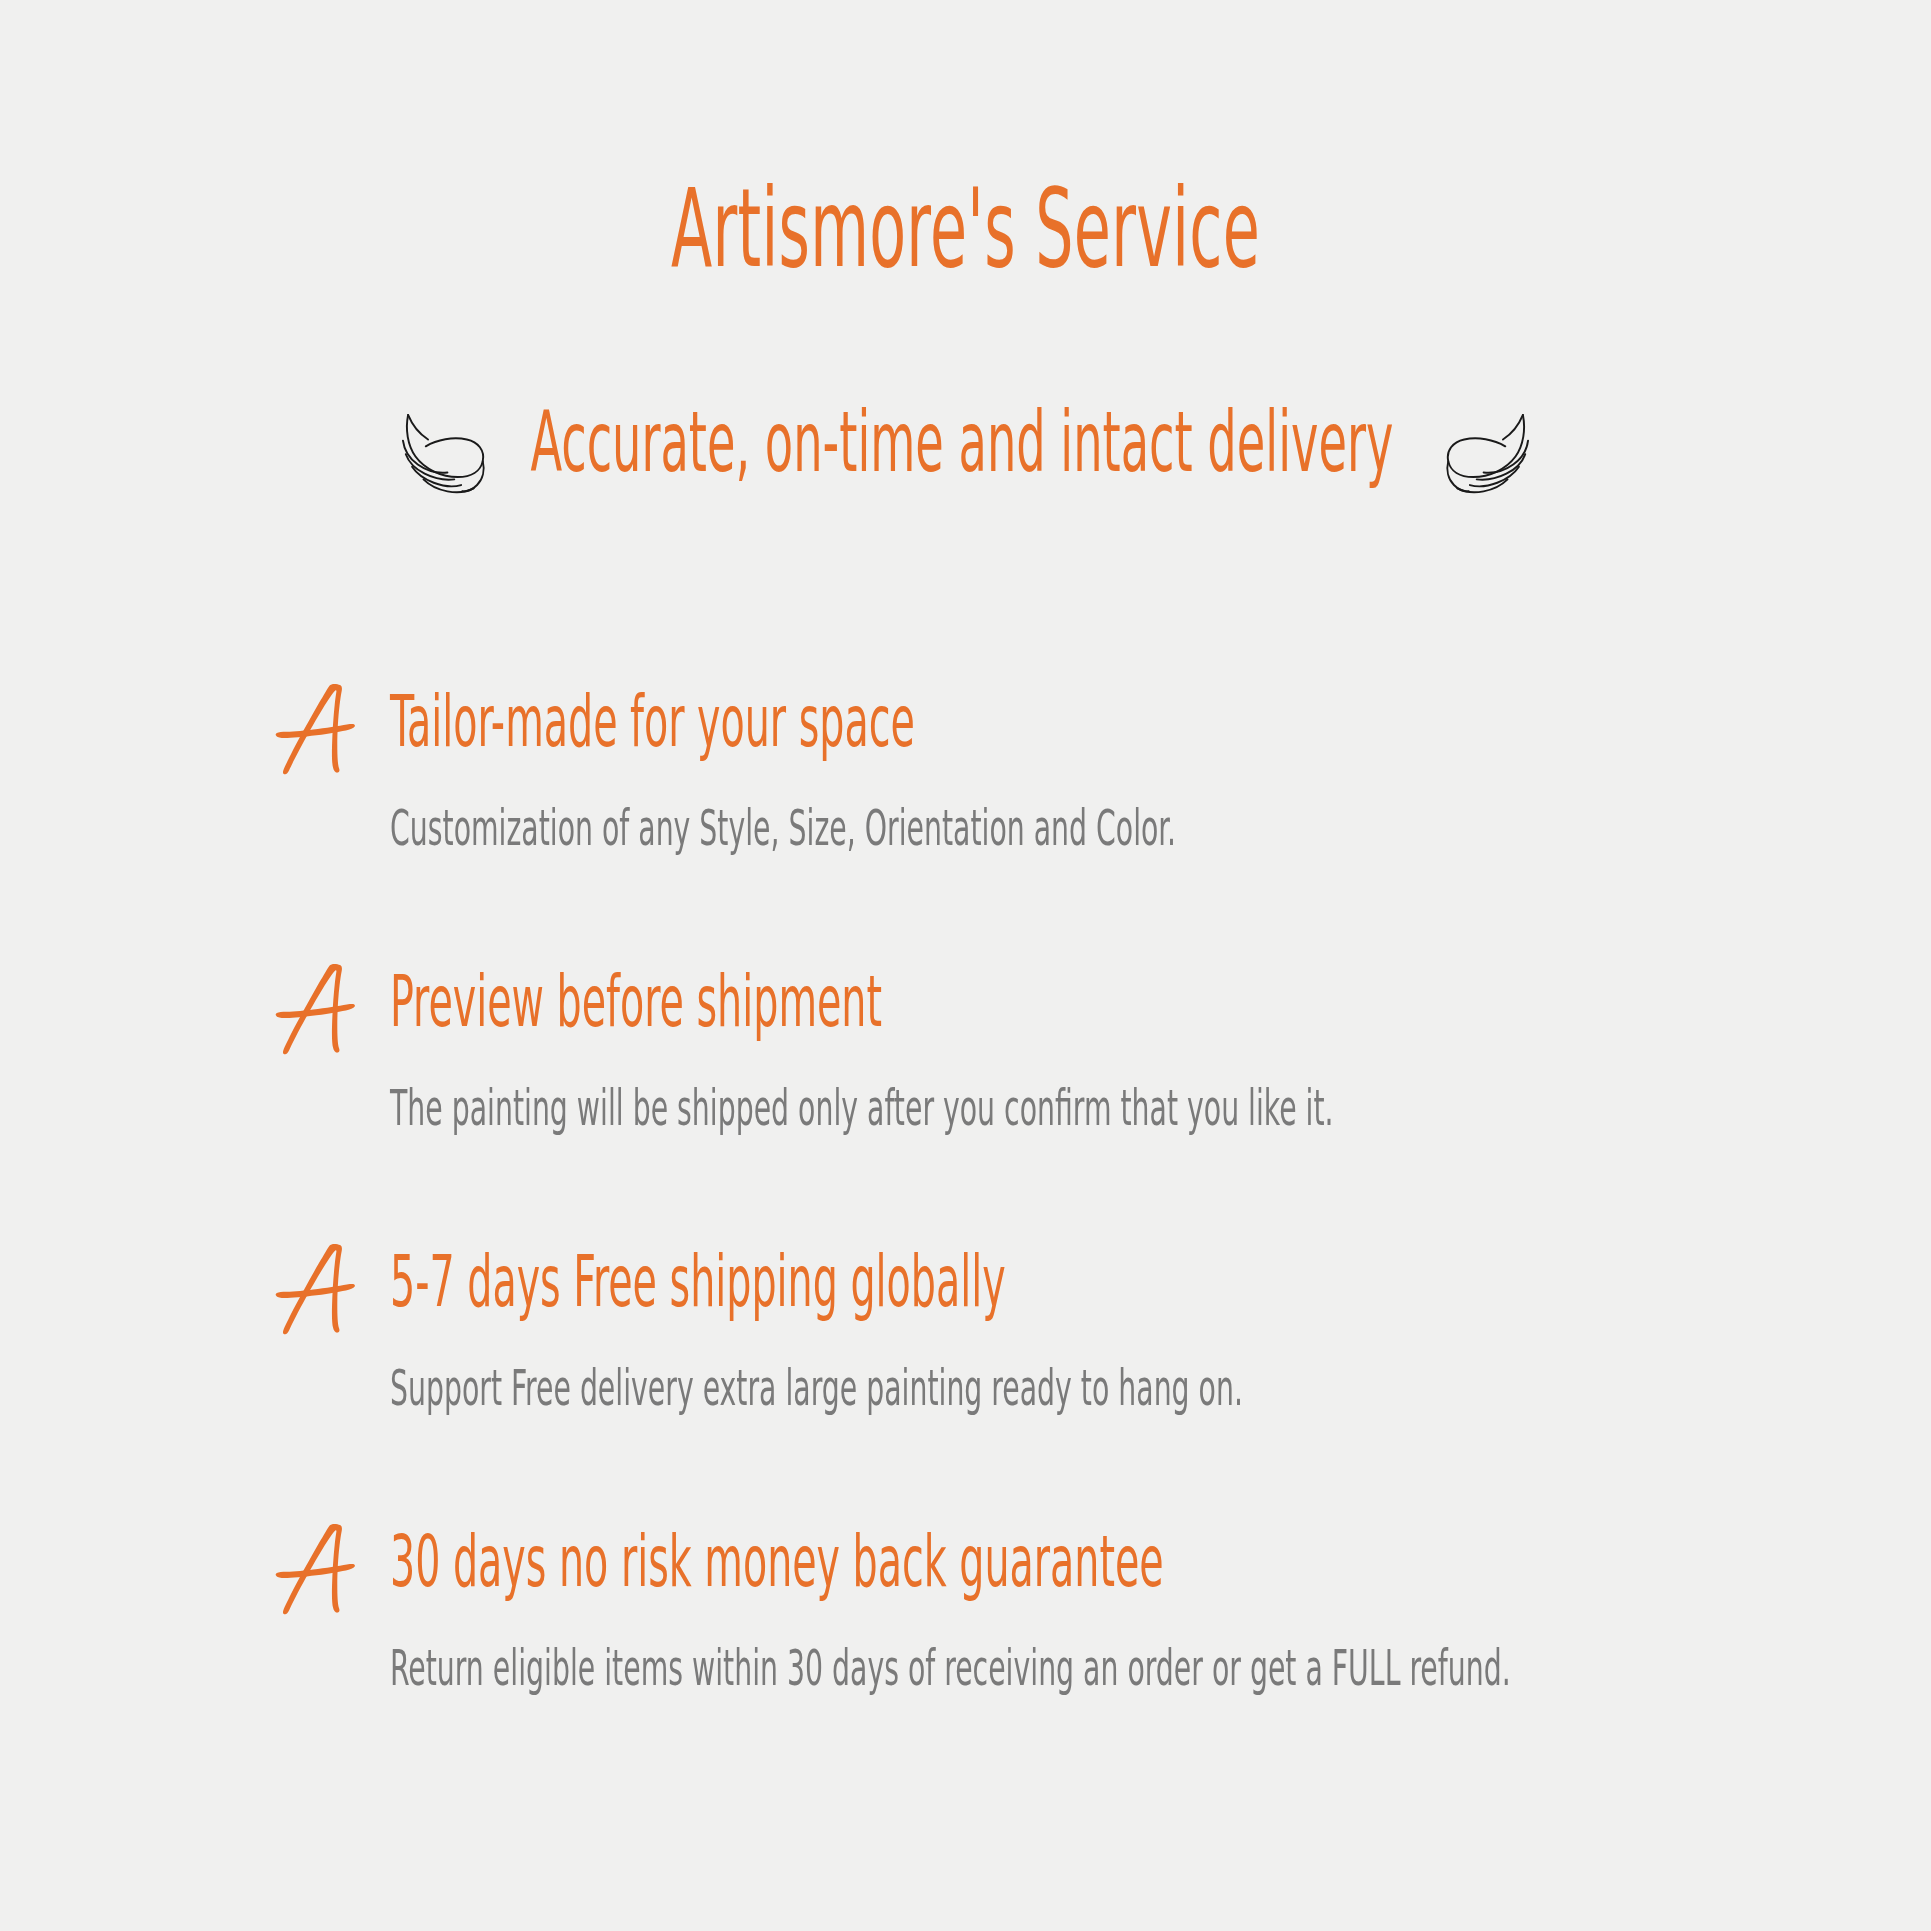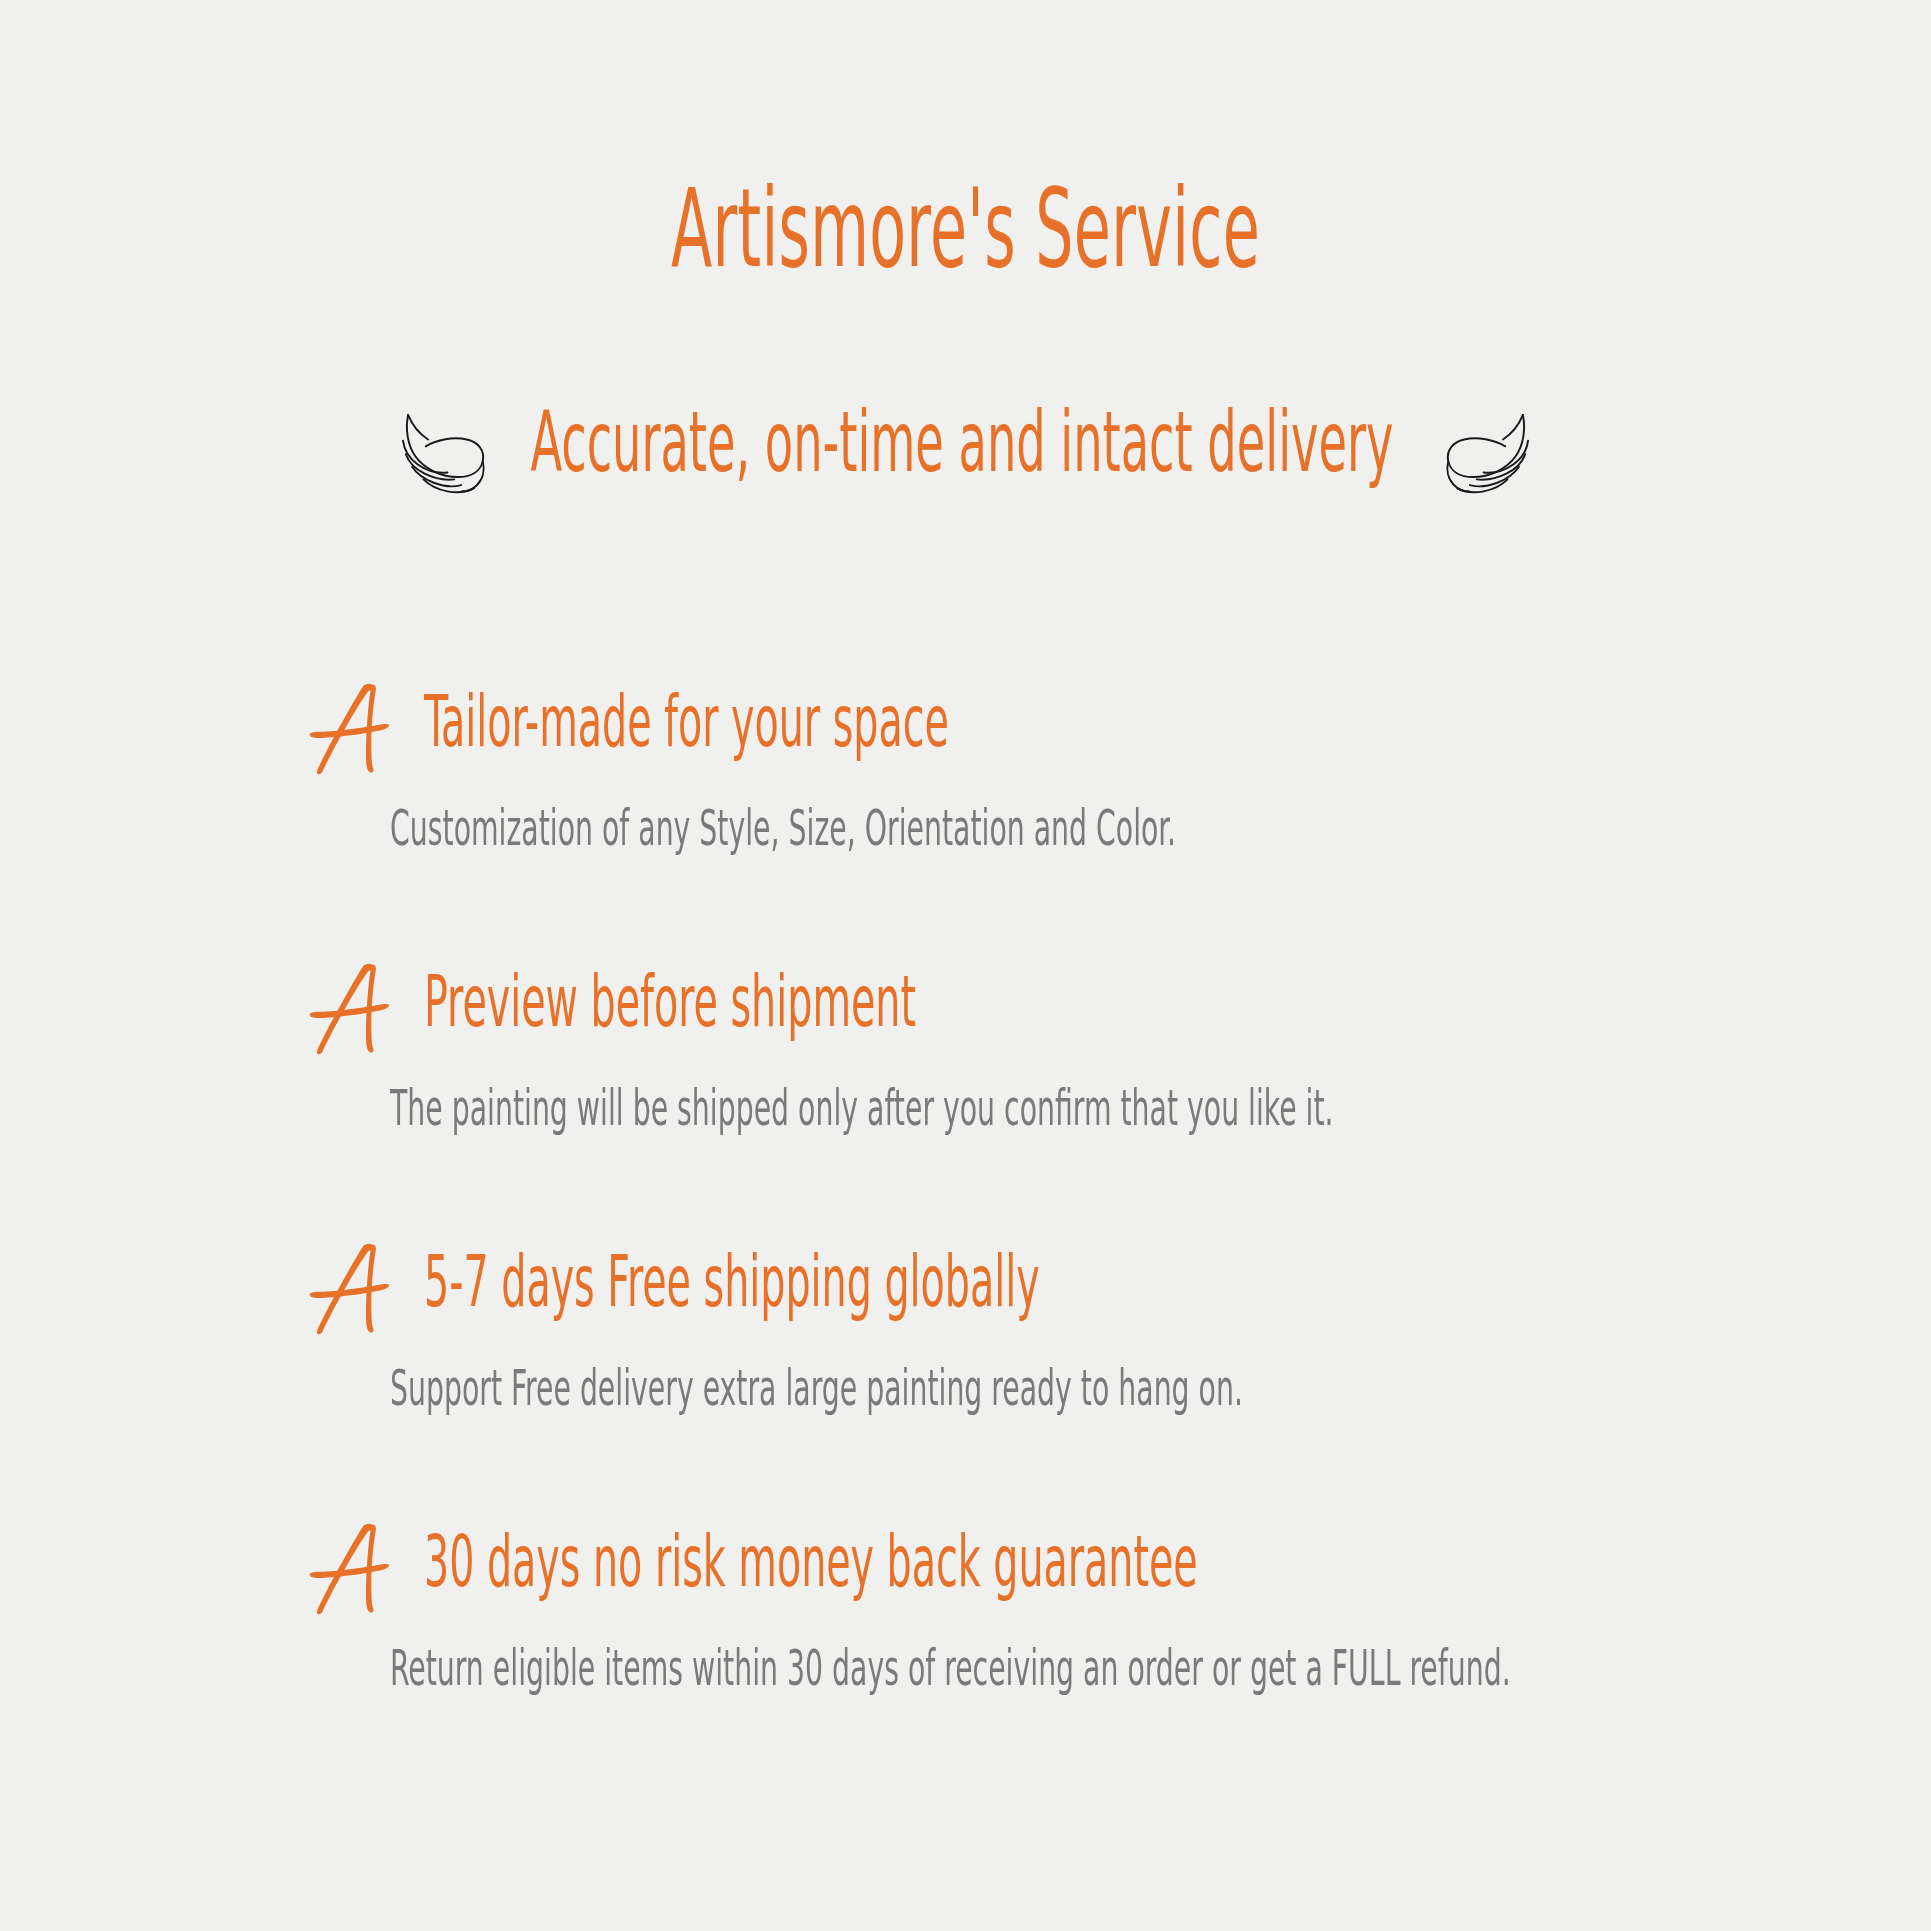--- a/index.html
+++ b/index.html
@@ -79,21 +79,20 @@
   }
   .feature {
     position: relative;
     height: 280px;
   }
   .feature-head {
     position: relative;
     display: flex;
     align-items: flex-start;
     height: 114px;
-    margin-left: 34px;
   }
   .bullet-a {
     position: absolute;
     left: 274px;
     top: 5.8px;
     width: 83px;
     height: 100px;
   }
   .feature-title {
     position: absolute;

